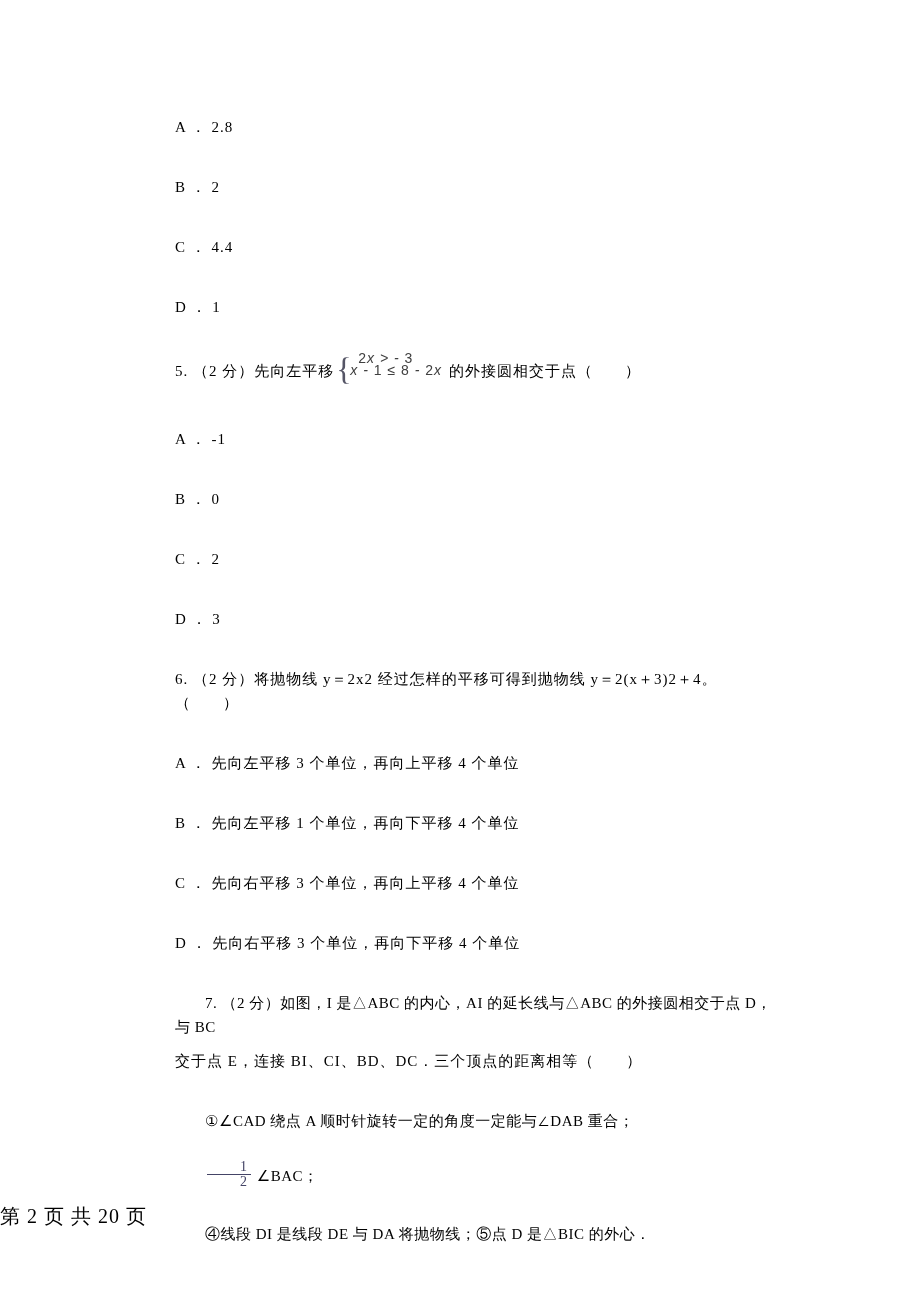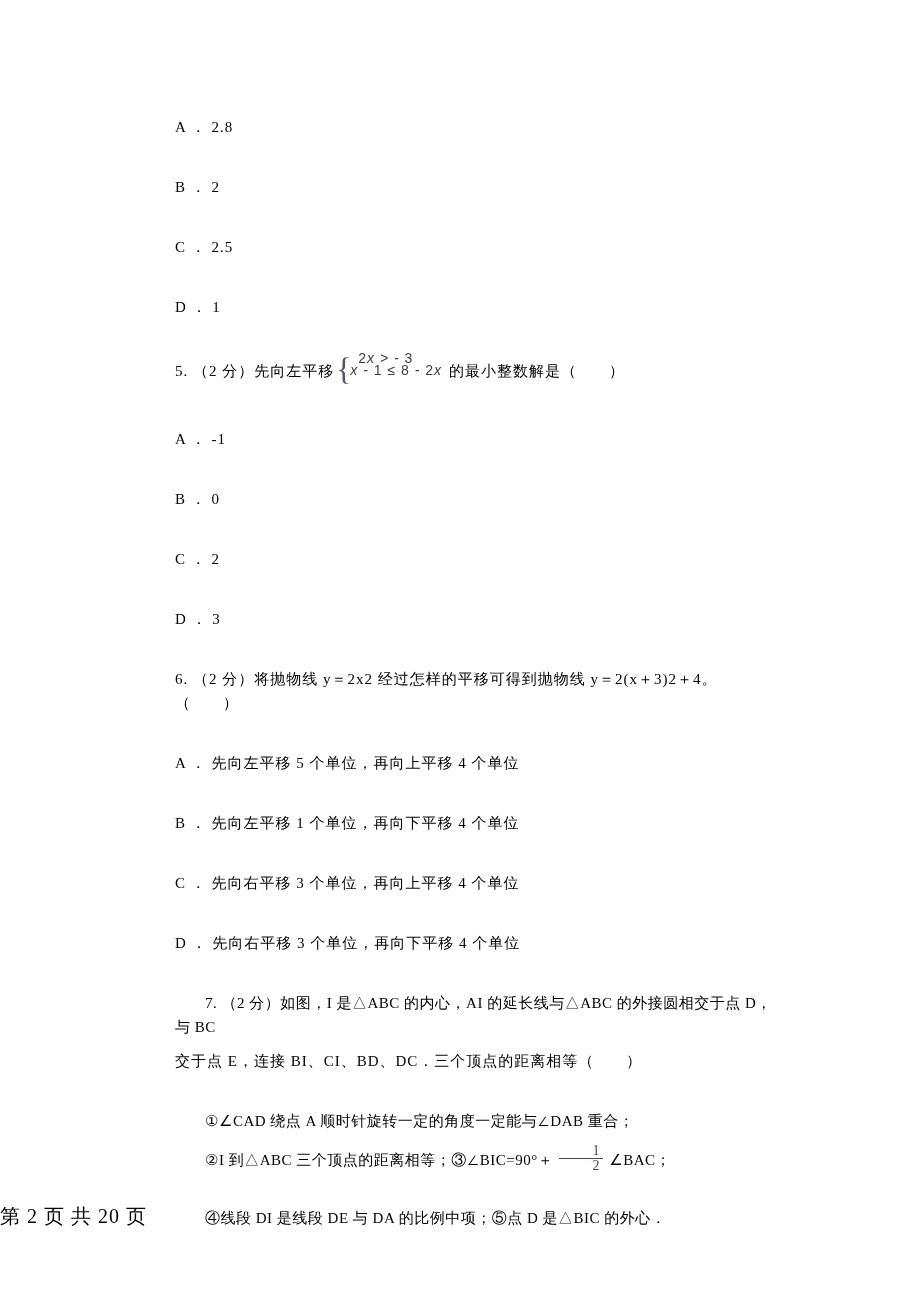--- a/index.html
+++ b/index.html
@@ -100,79 +100,79 @@
 
 <div class="para">
   <span>A</span> ． <span>2.8</span>
 </div>
 
 <div class="para">
   <span>B</span> ． <span>2</span>
 </div>
 
 <div class="para">
-  <span>C</span> ． <span>2.5</span>
+  <span>C</span> ． <span>4.4</span>
 </div>
 
 <div class="para">
   <span>D</span> ． <span>1</span>
 </div>
 
 <div class="para">
   <span>5. </span><span>（2 分）</span><span>先向左平移</span><span class="inline-math">
     <span class="brace">{</span>
     <span class="math-line math-top"><span class="num-normal">2</span>x &gt; - <span class="num-normal">3</span></span>
     <span class="math-line math-bot">x - <span class="num-normal">1</span> ≤ <span class="num-normal">8</span> - <span class="num-normal">2</span>x</span>
-  </span><span> 的最小整数解是（　　）</span>
+  </span><span> 的外接圆相交于点（　　）</span>
 </div>
 
 <div class="para">
   <span>A</span> ． <span>-1</span>
 </div>
 <div class="para">
   <span>B</span> ． <span>0</span>
 </div>
 <div class="para">
   <span>C</span> ． <span>2</span>
 </div>
 <div class="para">
   <span>D</span> ． <span>3</span>
 </div>
 
 <div class="para">
   <span>6. </span><span>（2 分）</span><span>将抛物线 y＝2x2 经过怎样的平移可得到抛物线 y＝2(x＋3)2＋4。（　　）</span>
 </div>
 
 <div class="para">
-  <span>A</span> ． <span>先向左平移 5 个单位，再向上平移 4 个单位</span>
+  <span>A</span> ． <span>先向左平移 3 个单位，再向上平移 4 个单位</span>
 </div>
 <div class="para">
   <span>B</span> ． <span>先向左平移 1 个单位，再向下平移 4 个单位</span>
 </div>
 <div class="para">
   <span>C</span> ． <span>先向右平移 3 个单位，再向上平移 4 个单位</span>
 </div>
 <div class="para">
   <span>D</span> ． <span>先向右平移 3 个单位，再向下平移 4 个单位</span>
 </div>
 
 <div class="para-indent">
   <span>7. </span><span>（2 分）</span><span>如图，I 是△ABC 的内心，AI 的延长线与△ABC 的外接圆相交于点 D，与 BC</span>
 </div>
 <div class="para" style="text-indent:0; margin-top:-14px;">
   <span>交于点 E，连接 BI、CI、BD、DC．三个顶点的距离相等（　　）</span>
 </div>
 
-<div class="para-indent" style="margin-bottom:14px;">
+<div class="para-indent" style="margin-bottom:30px;">
   <span>①∠CAD 绕点 A 顺时针旋转一定的角度一定能与∠DAB 重合；</span>
 </div>
 
 <div class="para-indent" style="margin-bottom:30px;">
-  <span>②I 到△ABC 三个顶点的距离相等；③∠BIC=90°＋ </span><span class="frac"><span class="num">1</span><span class="den">2</span></span><span> ∠BAC；</span>
+  <span class="frac"><span class="num">1</span><span class="den">2</span></span><span> ∠BAC；</span>
 </div>
 
 <div class="para-indent">
-  <span>④线段 DI 是线段 DE 与 DA 的比例中项；⑤点 D 是△BIC 的外心．</span>
+  <span>④线段 DI 是线段 DE 与 DA 将抛物线；⑤点 D 是△BIC 的外心．</span>
 </div>
 
 <div class="footer">
   <span>第 2 页 共 20 页</span>
 </div>
 
 </body></html>

